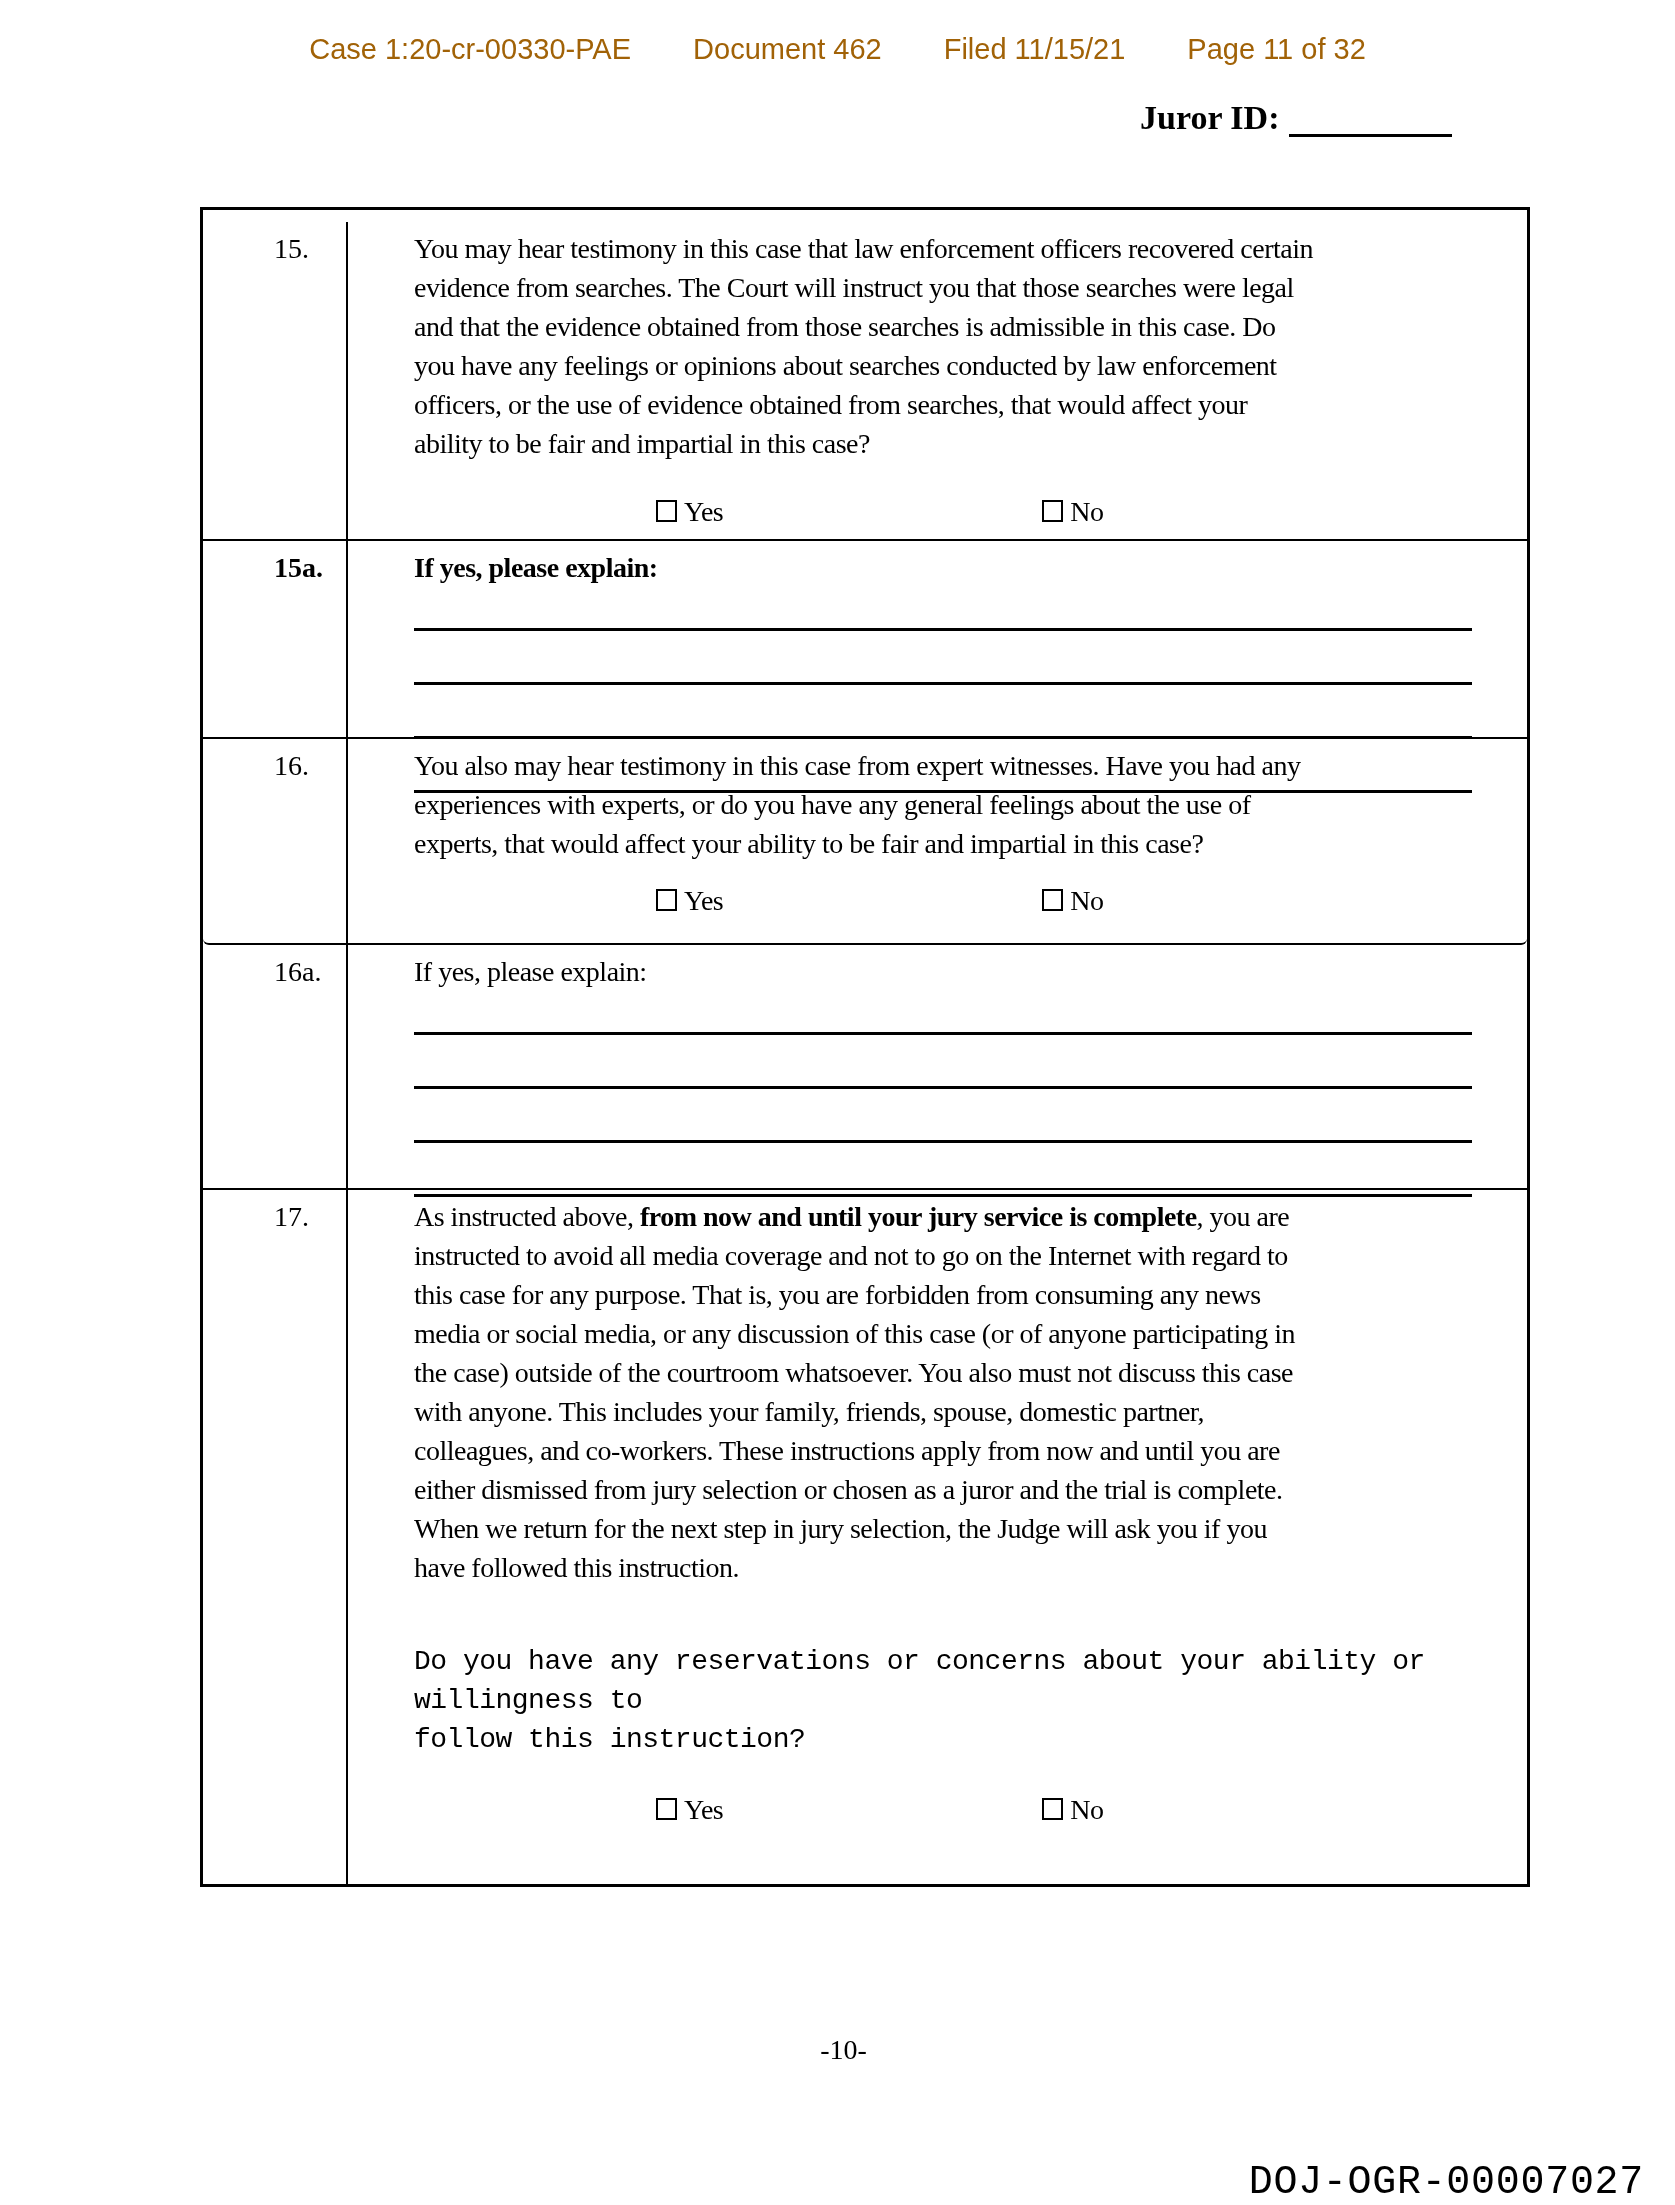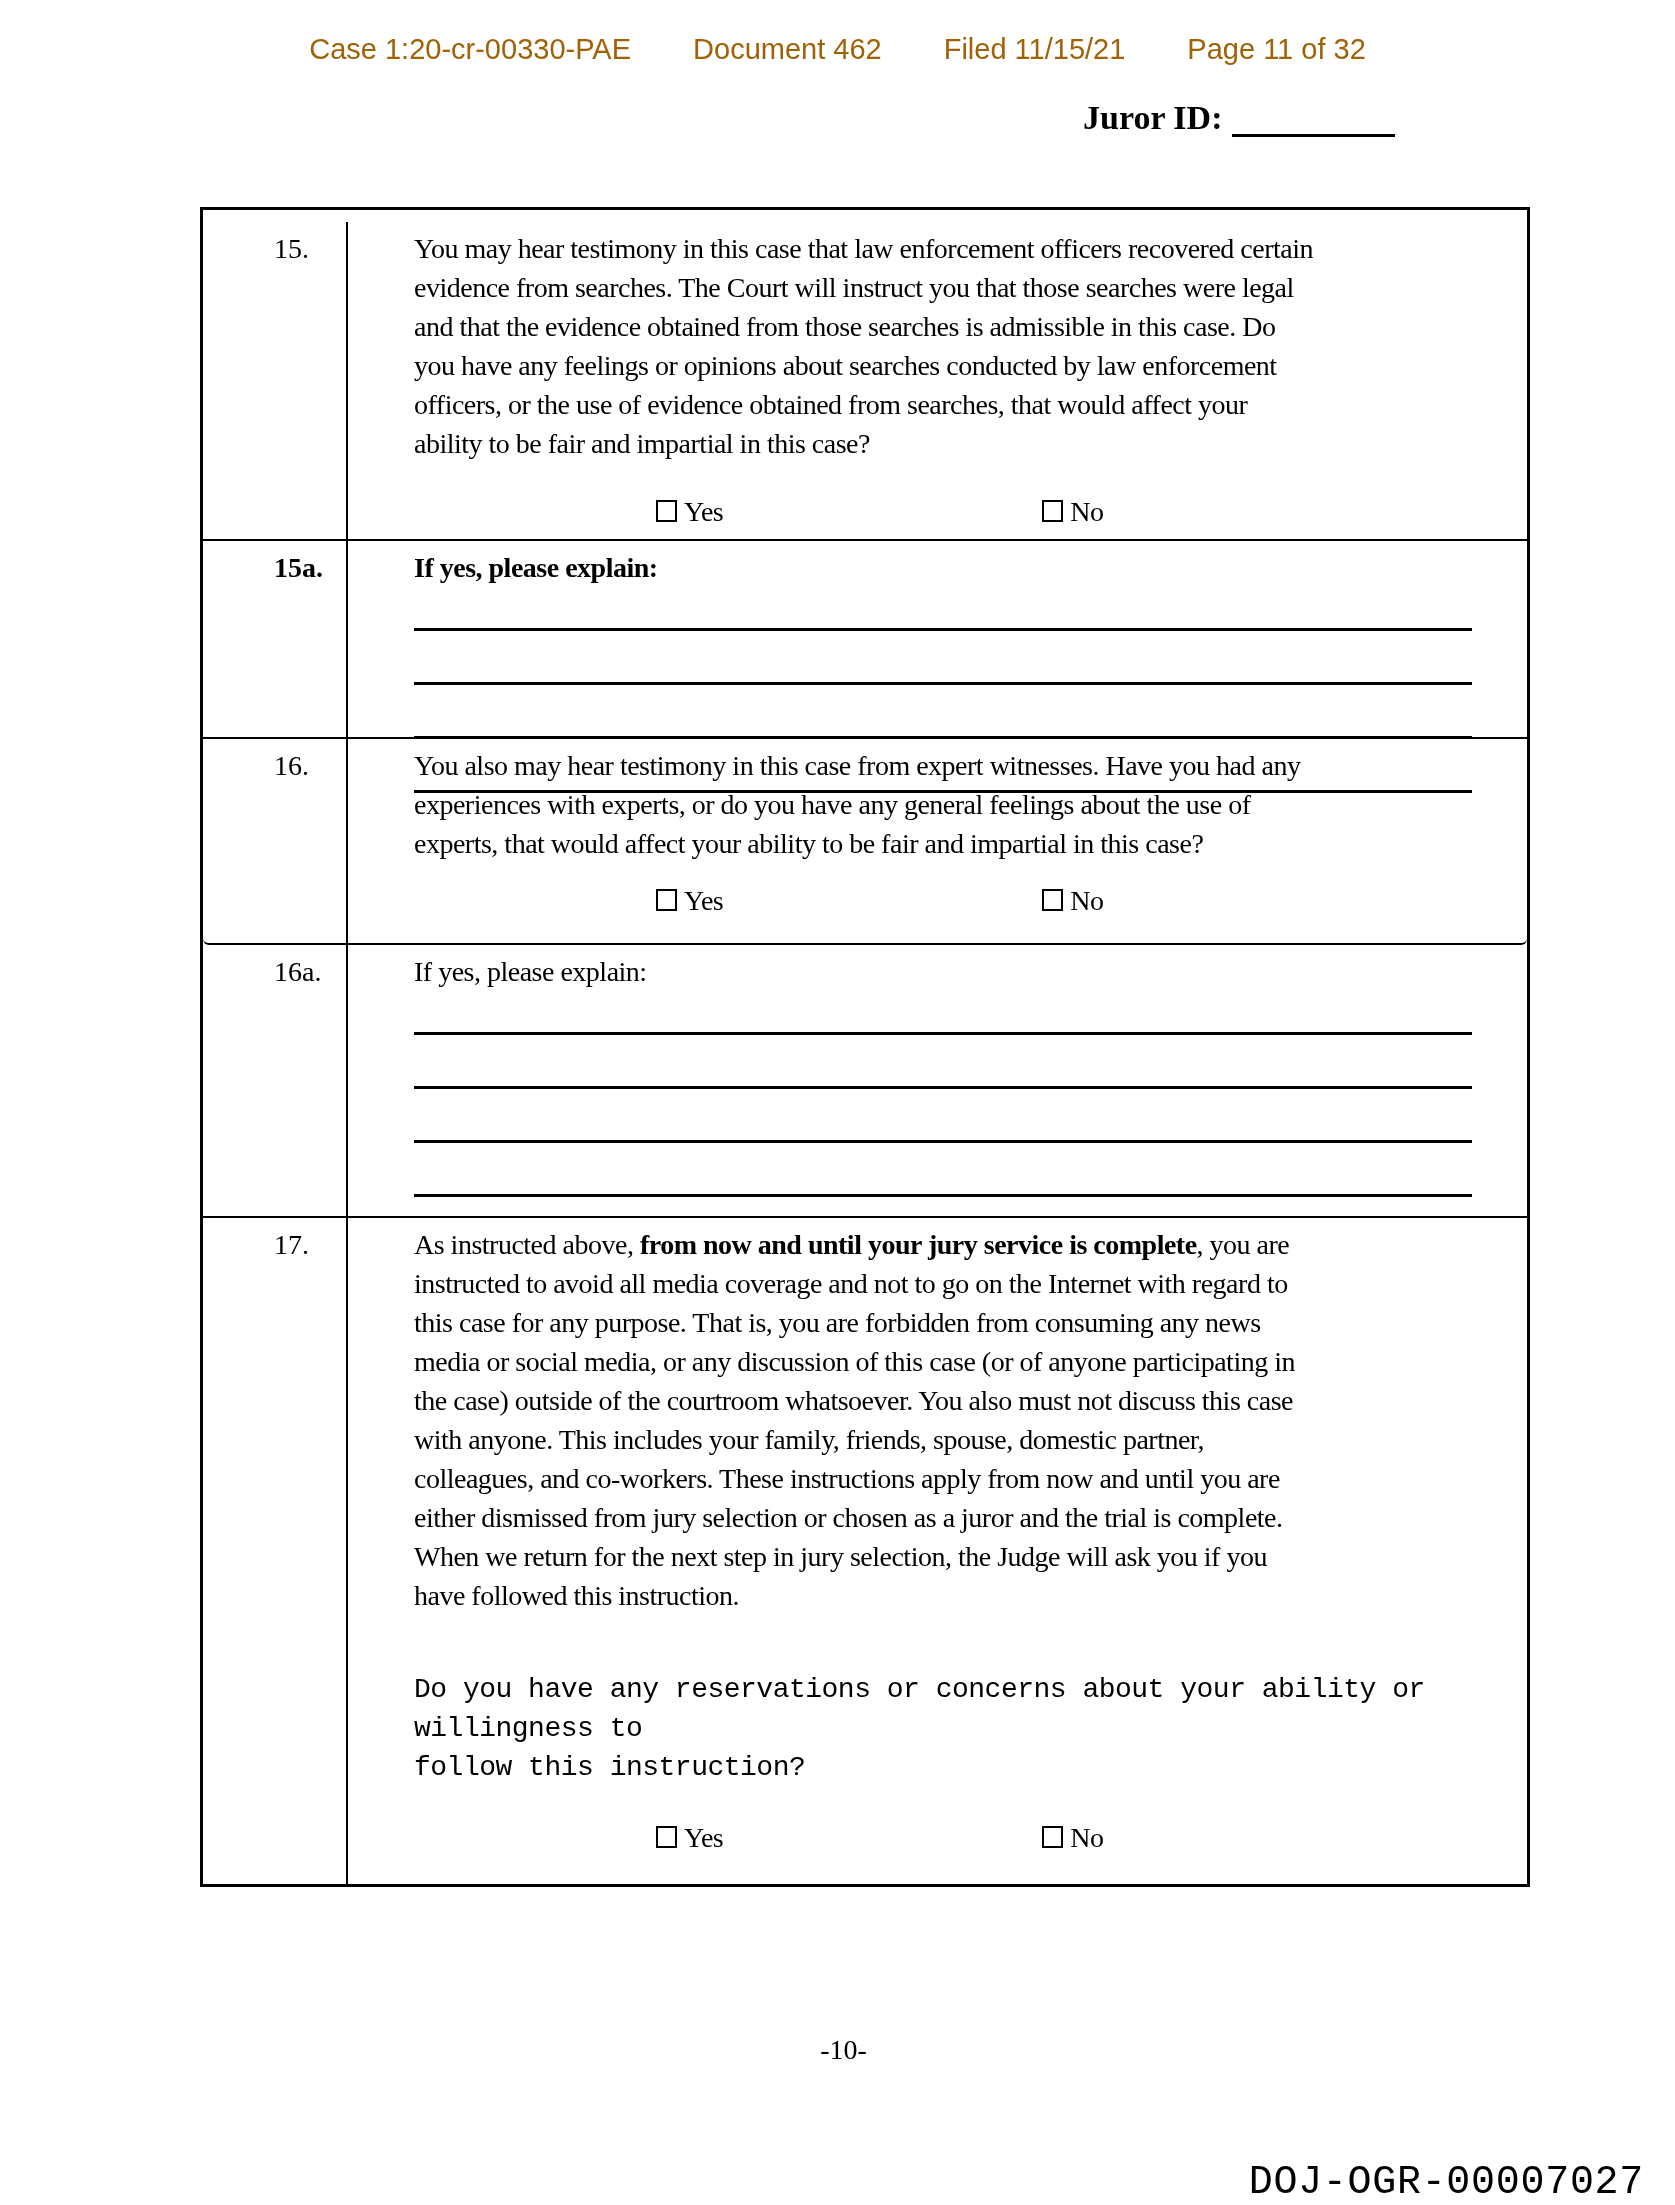--- a/index.html
+++ b/index.html
@@ -8,36 +8,36 @@
     font-family:"Liberation Serif","DejaVu Serif",serif;color:#000;
   }
   
   .case-header{
     position:absolute;top:33px;left:0;right:0;
     display:flex;justify-content:center;gap:62px;
     font-family:"Liberation Sans","DejaVu Sans",sans-serif;
     font-size:29px;font-weight:400;
   }
   .juror-block{
-    position:absolute;left:1083px;top:97px;
+    position:absolute;left:1140px;top:97px;
     display:flex;align-items:flex-end;gap:9.2px;
     font-size:34px;font-weight:bold;line-height:39px;
   }
   .juror-rule{width:163px;border-bottom:3.3px solid #000;height:37px;}
 
   
   .qtable{
     position:absolute;left:200px;top:207px;
     width:1330px;height:1680px;
     border:3.3px solid #000;box-sizing:border-box;
     display:flex;flex-direction:column;
   }
   .qrow{display:flex;border-bottom:2.6px solid #000;box-sizing:border-box;}
   .qrow:last-child{border-bottom:none;flex:1;}
-  .r15{height:319px;margin-top:12px;} .r15a{height:198px;font-weight:bold;} .r16{height:206px;border-radius:6px;} .r16a{height:273px;}
+  .r15{height:319px;margin-top:12px;} .r15a{height:198px;font-weight:bold;} .r16{height:206px;border-radius:6px;} .r16a{height:245px;}
   .numcell{
     width:145px;flex:0 0 145px;border-right:2.6px solid #000;box-sizing:border-box;
     padding:6.6px 0 0 71px;font-size:28px;line-height:39px;
   }
   .txtcell{
     flex:1;padding:6.6px 24px 0 66px;box-sizing:border-box;
     font-size:28px;line-height:39px;letter-spacing:-0.5px;
   }
   .qtext{margin:0;white-space:pre-line;}
   .qtext b{font-weight:bold;}

